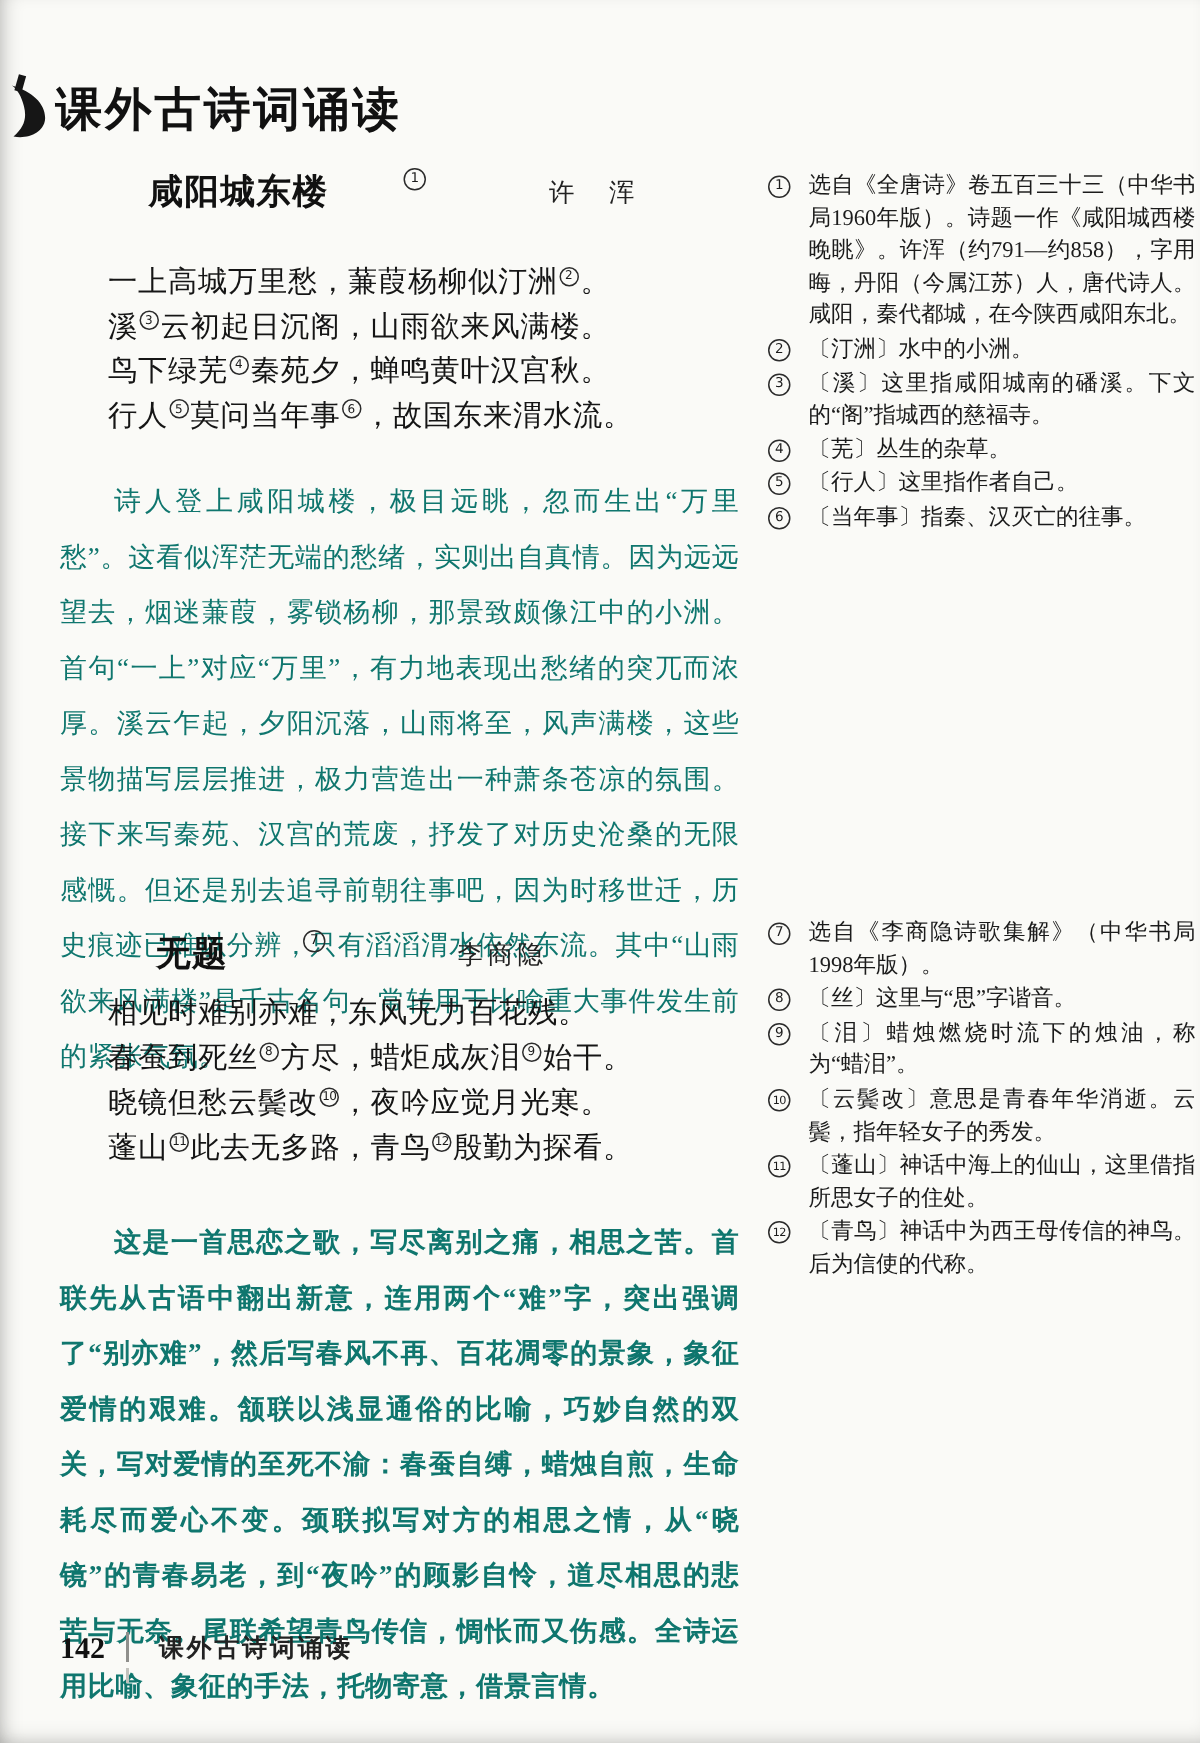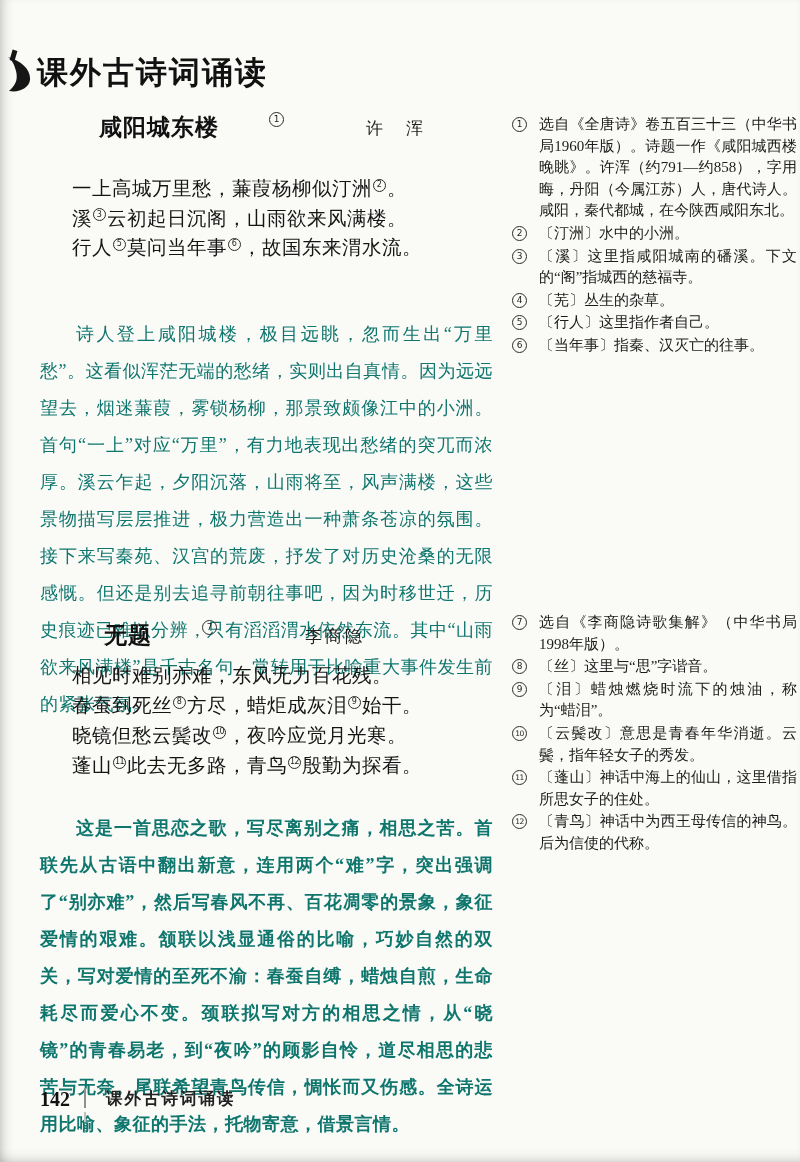--- a/index.html
+++ b/index.html
@@ -87,20 +87,21 @@
 
   <div class="poem-title-row p1">
     <span class="poem-title">咸阳城东楼</span>
       <span class="title-sup"><span class="circ">1</span></span>
     <span class="poem-author">许　浑</span>
   </div>
 
   <div class="poem poem-1">
       <div class="poem-line">一上高城万里愁，蒹葭杨柳似汀洲<span class="sup"><span class="circ">2</span></span>。</div>
       <div class="poem-line">溪<span class="sup"><span class="circ">3</span></span>云初起日沉阁，山雨欲来风满楼。</div>
+      <div class="poem-line">鸟下绿芜<span class="sup"><span class="circ">4</span></span>秦苑夕，蝉鸣黄叶汉宫秋。</div>
       <div class="poem-line">行人<span class="sup"><span class="circ">5</span></span>莫问当年事<span class="sup"><span class="circ">6</span></span>，故国东来渭水流。</div>
     </div>
 
   <div class="analysis a1">诗人登上咸阳城楼，极目远眺，忽而生出“万里愁”。这看似浑茫无端的愁绪，实则出自真情。因为远远望去，烟迷蒹葭，雾锁杨柳，那景致颇像江中的小洲。首句“一上”对应“万里”，有力地表现出愁绪的突兀而浓厚。溪云乍起，夕阳沉落，山雨将至，风声满楼，这些景物描写层层推进，极力营造出一种萧条苍凉的氛围。接下来写秦苑、汉宫的荒废，抒发了对历史沧桑的无限感慨。但还是别去追寻前朝往事吧，因为时移世迁，历史痕迹已难以分辨，只有滔滔渭水依然东流。其中“山雨欲来风满楼”是千古名句，常转用于比喻重大事件发生前的紧张气氛。</div>
 
   <div class="poem-title-row p2">
     <span class="poem-title">无题</span>
       <span class="title-sup"><span class="circ">7</span></span>
     <span class="poem-author">李商隐</span>
   </div>

